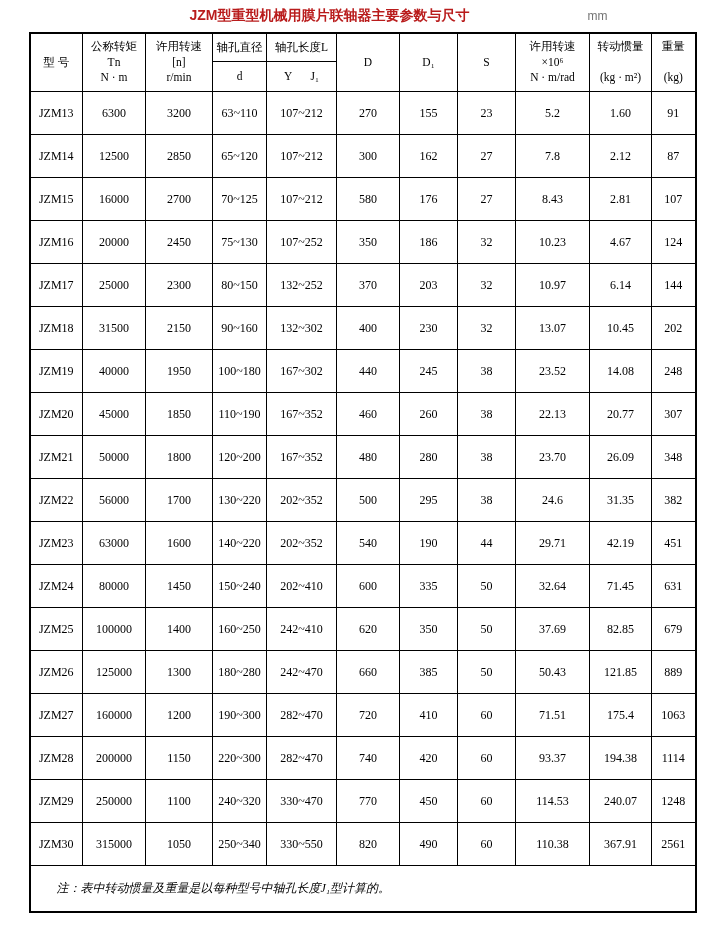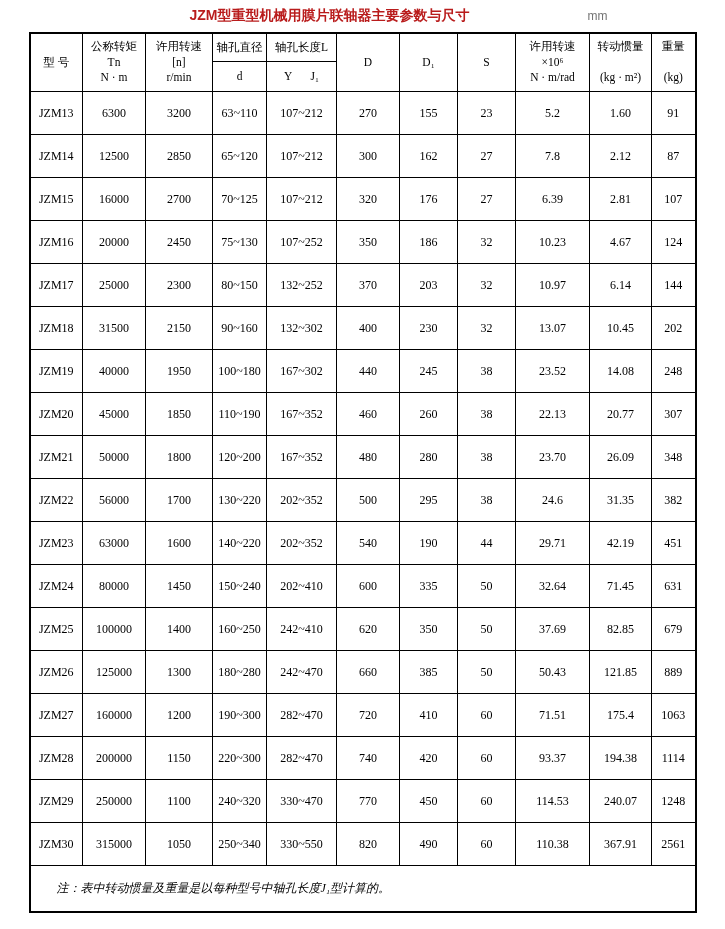--- a/index.html
+++ b/index.html
@@ -185,24 +185,24 @@
           <td>7.8</td>
           <td>2.12</td>
           <td>87</td>
         </tr>
         <tr>
           <td>JZM15</td>
           <td>16000</td>
           <td>2700</td>
           <td>70~125</td>
           <td>107~212</td>
-          <td>320</td>
+          <td>580</td>
           <td>176</td>
           <td>27</td>
-          <td>6.39</td>
+          <td>8.43</td>
           <td>2.81</td>
           <td>107</td>
         </tr>
         <tr>
           <td>JZM16</td>
           <td>20000</td>
           <td>2450</td>
           <td>75~130</td>
           <td>107~252</td>
           <td>350</td>

